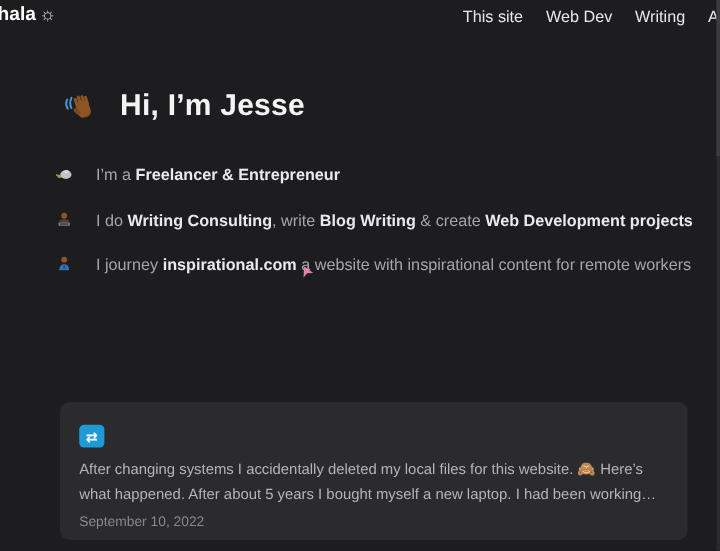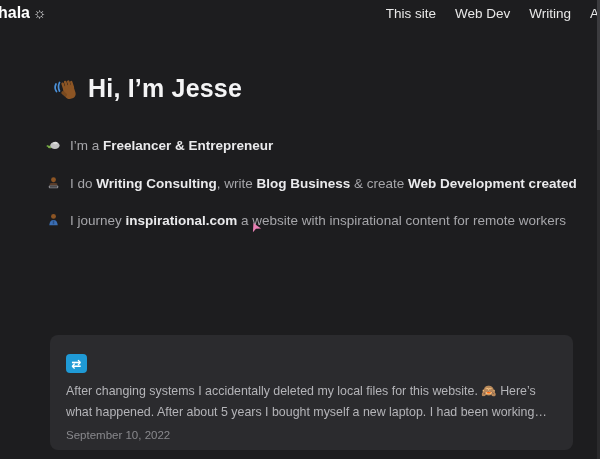--- a/index.html
+++ b/index.html
@@ -12,26 +12,26 @@
     position:relative;background:var(--bg);
     font-family:"Liberation Sans","DejaVu Sans",sans-serif;
     -webkit-font-smoothing:antialiased;
   }
   
   .logo{position:absolute;left:-2px;top:4px;font-size:16px;font-weight:700;color:#fff;text-decoration:none;cursor:pointer;}
   .theme-toggle{position:absolute;left:33px;top:4px;background:none;border:none;color:#dedee0;font-size:15px;line-height:18px;cursor:pointer;padding:0;}
   nav{position:absolute;top:6px;right:1px;display:flex;gap:19px;}
   nav a{color:#e8e8e8;font-size:13.5px;text-decoration:none;white-space:nowrap;cursor:pointer;}
   
-  .hero-title{position:absolute;left:52px;top:74px;display:flex;align-items:flex-end;gap:8px;}
+  .hero-title{position:absolute;left:52px;top:74px;display:flex;align-items:flex-start;gap:20px;}
   .hero-title .txt{font-size:25px;font-weight:800;color:var(--t-primary);letter-spacing:.2px;}
   .wave{width:28px;height:28px;display:inline-block;}
   
   #intro{position:absolute;left:46px;top:138px;width:520px;}
-  .line{display:flex;align-items:flex-start;gap:9px;margin-bottom:22.5px;font-size:13.5px;color:var(--t-secondary);white-space:nowrap;}
+  .line{display:flex;align-items:flex-start;gap:19px;margin-bottom:22.5px;font-size:13.5px;color:var(--t-secondary);white-space:nowrap;}
   .line .emoji{width:15px;height:15px;flex:0 0 15px;display:inline-block;}
   .line b{color:var(--t-bold);font-weight:700;}
   
   .card{position:absolute;left:50px;top:335px;width:523px;height:115px;background:var(--card);border-radius:8px;padding:19px 16px 0 16px;cursor:pointer;}
   .post-head{display:flex;align-items:center;gap:9px;}
   .post-icon{width:21px;height:19px;background:var(--blue);border-radius:4px;color:#fff;font-size:12px;font-weight:700;display:flex;align-items:center;justify-content:center;line-height:1;}
   .post-title{font-size:17px;font-weight:700;color:#fafafa;}
   .excerpt{margin-top:8px;font-size:12.4px;line-height:20.5px;color:#b4b4b8;display:-webkit-box;-webkit-line-clamp:2;-webkit-box-orient:vertical;overflow:hidden;max-height:41px;}
   .date{display:block;margin-top:7px;font-size:11.5px;color:var(--t-muted);}
   
@@ -82,21 +82,21 @@
           </svg></span>
         <span><span>I’m a </span><b>Freelancer &amp; Entrepreneur</b></span>
       </div>
       <div class="line">
         <span class="emoji"><svg width="15" height="15" viewBox="0 0 16 16">
             <circle cx="8" cy="4" r="2.6" fill="#8d5524"></circle>
             <path d="M4 8 Q8 6.2 12 8 L12 10 L4 10 Z" fill="#5a3d2a"></path>
             <rect x="3" y="10" width="10" height="3" rx="0.8" fill="#8a8a8e"></rect>
             <rect x="4.2" y="10.6" width="7.6" height="1.8" fill="#4a4a4e"></rect>
           </svg></span>
-        <span><span>I do </span><b>Writing Consulting</b><span>, write </span><b>Blog Business</b><span> &amp; create </span><b>Web Development created</b></span>
+        <span><span>I do </span><b>Writing Consulting</b><span>, write </span><b>Blog Writing</b><span> &amp; create </span><b>Web Development projects</b></span>
       </div>
       <div class="line">
         <span class="emoji"><svg width="15" height="15" viewBox="0 0 16 16">
             <circle cx="8" cy="3.6" r="2.6" fill="#8d5524"></circle>
             <path d="M3.5 13 Q4 7.5 8 7.5 Q12 7.5 12.5 13 Z" fill="#3b6fb5"></path>
             <rect x="7.2" y="8" width="1.6" height="4" fill="#2a4f86"></rect>
           </svg></span>
         <span><span>I journey </span><b>inspirational.com</b><span> a website with inspirational content for remote workers</span></span>
       </div>
     </div>

